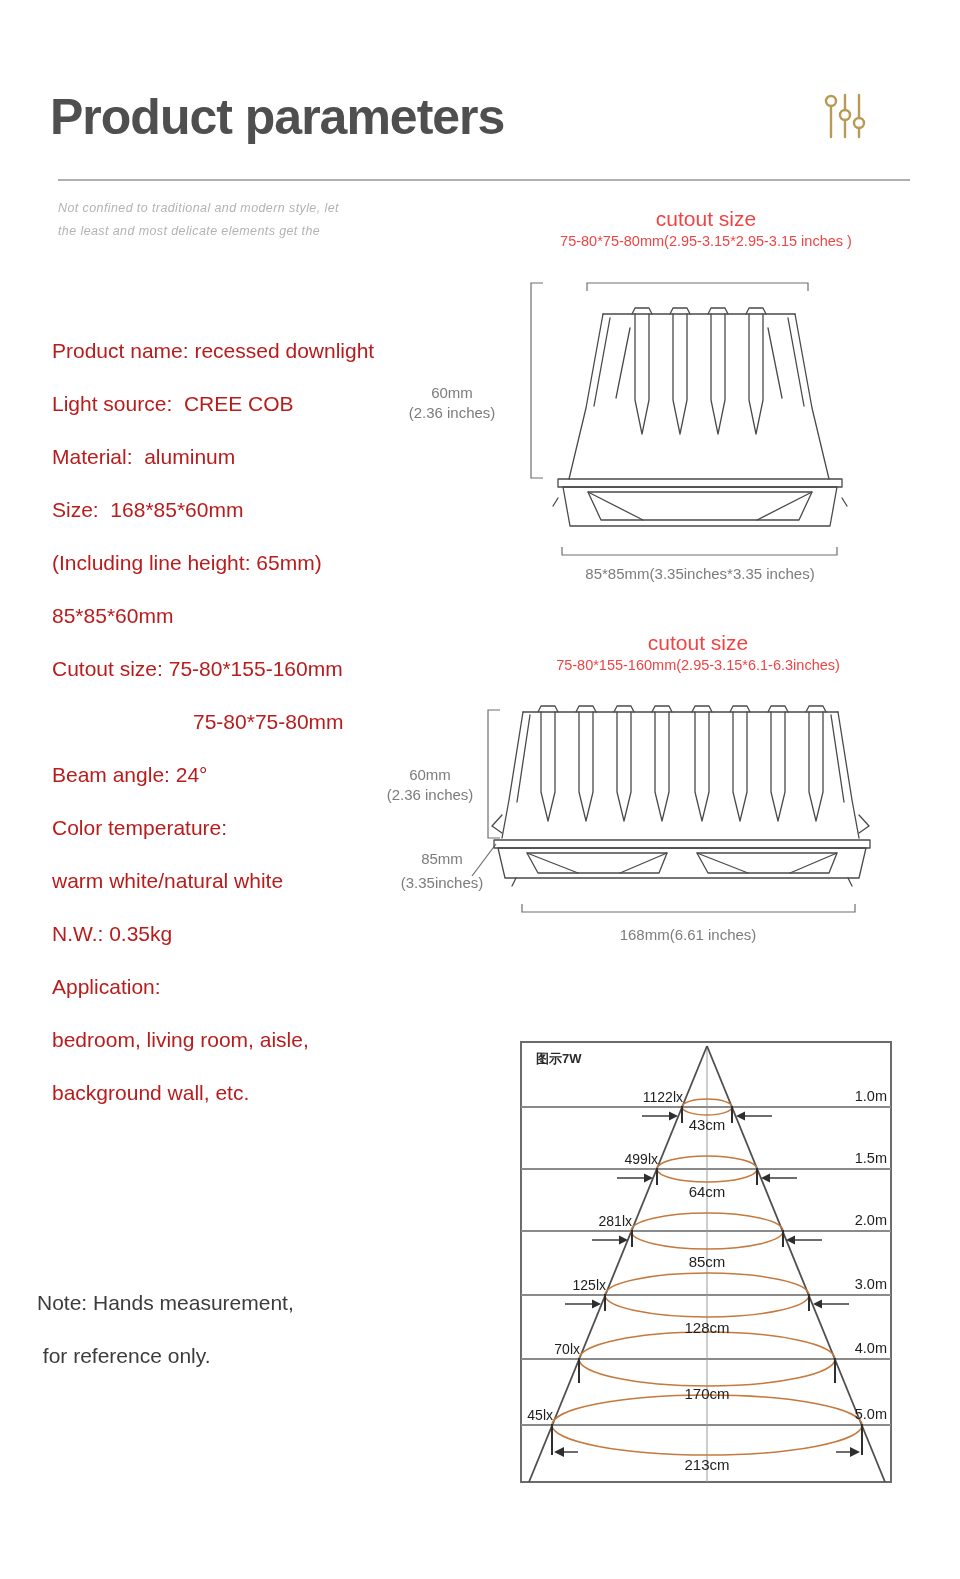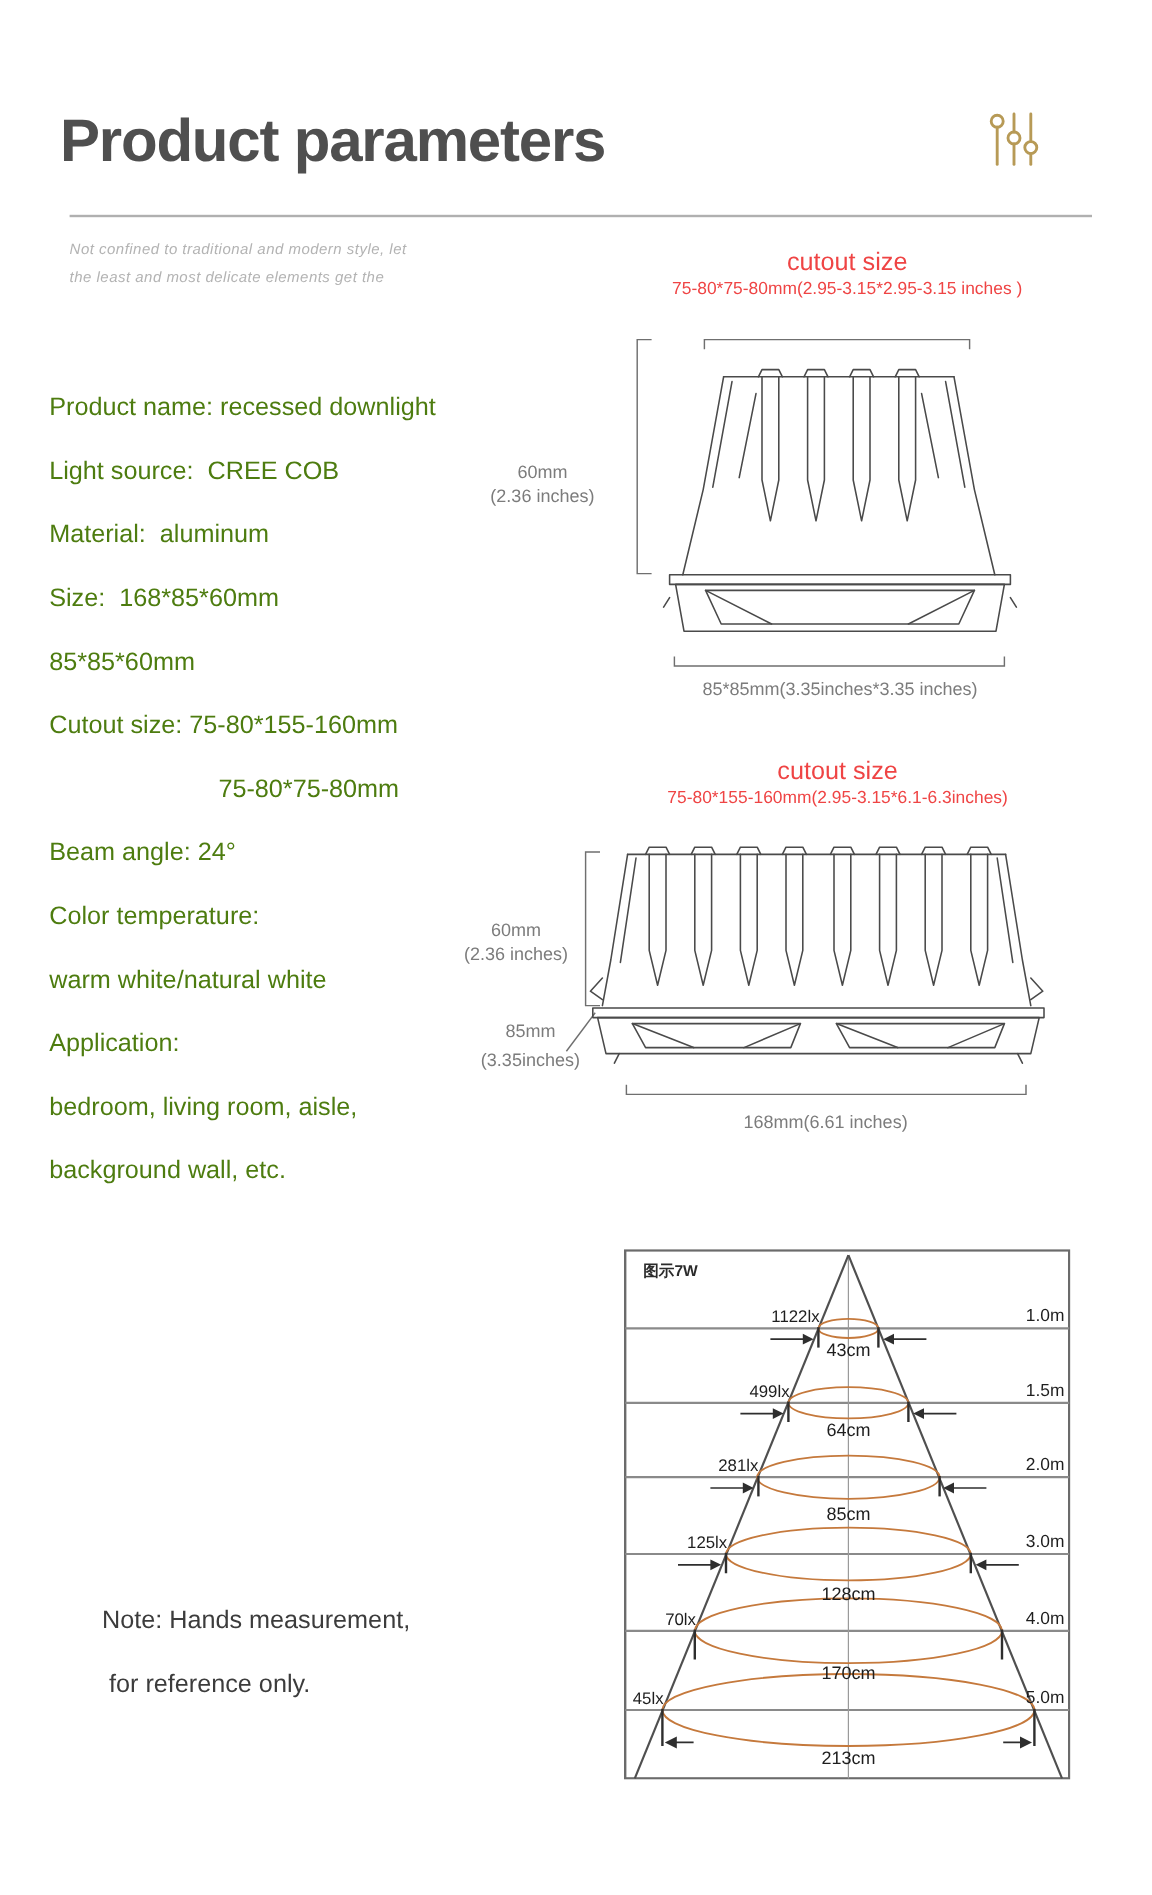--- a/index.html
+++ b/index.html
@@ -18,25 +18,25 @@
   .intro { left:58px; top:197px; width:360px; font-size:12.5px; line-height:22.5px;
     color:#b3b3b3; letter-spacing:0.4px;font-style:italic; }
   .intro div { white-space:pre; }
 
   .cutout { text-align:center; color:#ef4444; }
   .cutout .cutout-title { font-size:21px; line-height:24px; }
   .cutout .cutout-value { font-size:14.5px; line-height:20px; }
   .cutout1 { left:496px; top:207px; width:420px; }
   .cutout2 { left:488px; top:631px; width:420px; }
 
-  .specs { left:37px; top:309px; width:430px; margin:4px; padding:0; list-style:none;
-    font-size:21px; line-height:53px; color:#4d7c0f; }
+  .specs { left:37px; top:309px; width:430px; margin:15px; padding:0; list-style:none;
+    font-size:21px; line-height:53px; color:#b91c1c; }
   .specs li { white-space:pre; }
   .specs li.indent { padding-left:141px; }
-  .note { left:37px; top:1324px; font-size:21px; line-height:53px; color:#3c3c3c;margin-left:48px; }
+  .note { left:37px; top:1276px; font-size:21px; line-height:53px; color:#3c3c3c; }
   .note div { white-space:pre; }
 
   svg text { font-family:"Liberation Sans", sans-serif; }
   .dim-label { fill:#7c7c7c; font-size:15px; }
   .line-art  { stroke:#4a4a4a; stroke-width:1.3; fill:none;
                stroke-linejoin:round; stroke-linecap:round; }
   .dim-line  { stroke:#6f6f6f; stroke-width:1.2; fill:none; }
 
   .chart-border { stroke:#6b6b6b; stroke-width:2; fill:none; }
   .grid-line    { stroke:#8a8a8a; stroke-width:1.8; }
@@ -79,26 +79,28 @@
 <div class="abs cutout cutout1">
   <div class="cutout-title">cutout size</div>
   <div class="cutout-value">75-80*75-80mm(2.95-3.15*2.95-3.15 inches )</div>
 </div>
 
 <ul class="abs specs">
   <li>Product name: recessed downlight</li>
   <li>Light source:  CREE COB</li>
   <li>Material:  aluminum</li>
   <li>Size:  168*85*60mm</li>
+  <li>(Including line height: 65mm)</li>
   <li>85*85*60mm</li>
   <li>Cutout size: 75-80*155-160mm</li>
   <li class="indent">75-80*75-80mm</li>
   <li>Beam angle: 24°</li>
   <li>Color temperature:</li>
   <li>warm white/natural white</li>
+  <li>N.W.: 0.35kg</li>
   <li>Application:</li>
   <li>bedroom, living room, aisle,</li>
   <li>background wall, etc.</li>
 </ul>
 
 <div class="abs note">
   <div>Note: Hands measurement,</div>
   <div> for reference only.</div>
 </div>
 

